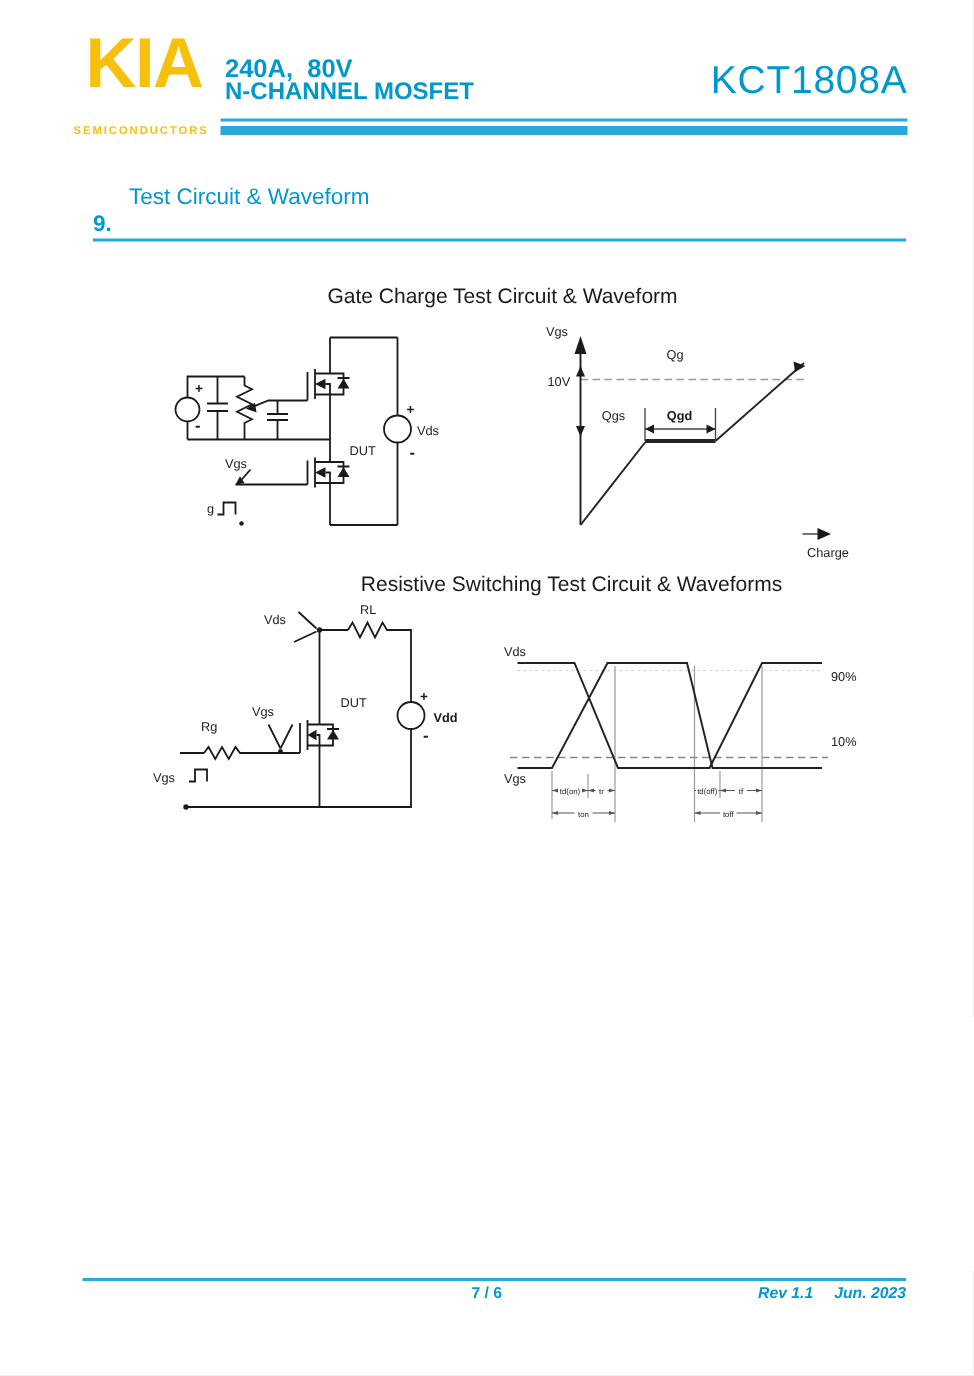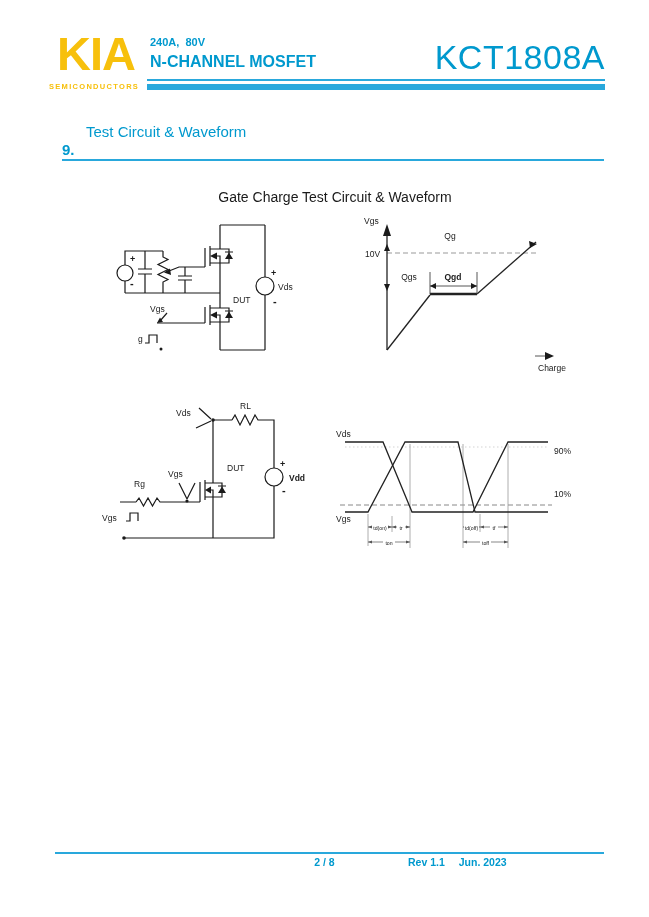--- a/index.html
+++ b/index.html
@@ -1,36 +1,36 @@
 <!DOCTYPE html>
 <html><head>
 <meta charset="utf-8">
 <style>
   html,body{margin:0;padding:0;background:#e8e8e8;}
   #page{position:relative;width:649px;height:917px;background:#ffffff;margin:0 auto;
         font-family:"Liberation Sans", sans-serif;color:#1a1a1a;overflow:hidden;}
   .abs{position:absolute;}
   .cyan{color:#0099CE;}
   .bar{background:#29A8DC;}
-  #logo{left:57px;top:30px;font-size:47px;font-weight:bold;color:#F7C00C;letter-spacing:-1px;line-height:1;}
+  #logo{left:57px;top:18px;font-size:47px;font-weight:bold;color:#F7C00C;letter-spacing:-1px;line-height:1;}
   #logo-sub{left:49px;top:82px;font-size:7.5px;font-weight:bold;color:#F7C00C;letter-spacing:1.3px;}
-  #rating{left:150px;top:36px;font-size:11px;font-weight:bold;white-space:pre;}
+  #rating{left:150px;top:36px;font-size:17px;font-weight:bold;white-space:pre;}
   #devtype{left:150px;top:53px;font-size:16px;font-weight:bold;}
-  #partnum{left:360px;top:38px;width:245px;text-align:right;font-size:34px;letter-spacing:0.5px;}
+  #partnum{left:360px;top:38px;width:245px;text-align:right;font-size:26px;letter-spacing:0.5px;}
   #rule-thin{left:147px;top:79px;width:458px;height:2px;}
   #rule-thick{left:147px;top:84px;width:458px;height:6px;}
   #sec-num{left:62px;top:141px;font-size:15px;font-weight:bold;}
   #sec-title{left:86px;top:123px;font-size:15px;}
   #sec-rule{left:62px;top:159px;width:542px;height:2px;}
   .fig-title{font-size:14px;text-align:center;width:350px;}
   #gc-title{left:160px;top:189px;}
   #rs-title{left:206px;top:381px;}
   #foot-rule{left:55px;top:852px;width:549px;height:2px;}
   #foot-page{left:0;top:856px;width:649px;text-align:center;font-size:10.5px;font-weight:bold;}
-  #foot-rev{left:394px;top:856px;width:210px;text-align:left;font-size:10.5px;font-weight:bold;}
+  #foot-rev{left:394px;top:856px;width:210px;text-align:right;font-size:10.5px;font-weight:bold;font-style:italic;}
   #foot-rev span{margin-left:14px;}
   svg text{font-family:"Liberation Sans", sans-serif;fill:#1a1a1a;stroke:none;}
 </style>
 </head>
 <body>
 
 <div id="page">
 
   <div class="abs" id="logo">KIA</div>
   <div class="abs" id="logo-sub">SEMICONDUCTORS</div>
@@ -111,20 +111,21 @@
       <polygon points="193,142 193,150 202,146"></polygon>
     </g>
     <text x="12" y="14" font-size="8.5">Vgs</text>
     <text x="13" y="47" font-size="8.5">10V</text>
     <text x="98" y="29" font-size="8.5" text-anchor="middle">Qg</text>
     <text x="57" y="70" font-size="8.5" text-anchor="middle">Qgs</text>
     <text x="101" y="70" font-size="8.5" font-weight="bold" text-anchor="middle">Qgd</text>
     <text x="186" y="161" font-size="8.5">Charge</text>
   </svg>
 
+  <div class="abs fig-title" id="rs-title">Resistive Switching Test Circuit &amp; Waveforms</div>
 
   <svg class="abs" style="left:90px;top:398px" width="235" height="155" viewBox="0 0 235 155">
     <g stroke="#1a1a1a" stroke-width="1.2" fill="none">
       <path d="M109,10 L121,21 M106,30 L121,23"></path>
       <path d="M123,22 H142 M142,22 l3,-5 l5,10 l5,-10 l5,10 l5,-10 l3,5 H184 V70"></path>
       <circle cx="184" cy="79" r="9"></circle>
       <path d="M184,88 V140 H34"></path>
       <path d="M123,22 V85 M123,99 V140"></path>
 
       <path d="M110,84 V104 M115,82 V102 M115,85 H123 M115,99 H123 M121,92 H123 V99"></path>
@@ -203,18 +204,18 @@
     <text x="224" y="77" font-size="8.5">10%</text>
     <text x="50" y="109.5" font-size="5.2" text-anchor="middle">td(on)</text>
     <text x="71" y="109.5" font-size="5.2" text-anchor="middle">tr</text>
     <text x="59" y="124.5" font-size="5.2" text-anchor="middle">ton</text>
     <text x="141.5" y="109.5" font-size="5.2" text-anchor="middle">td(off)</text>
     <text x="164" y="109.5" font-size="5.2" text-anchor="middle">tf</text>
     <text x="155.5" y="124.5" font-size="5.2" text-anchor="middle">toff</text>
   </svg>
 
   <div class="abs bar" id="foot-rule"></div>
-  <div class="abs cyan" id="foot-page">2 / 8</div>
+  <div class="abs cyan" id="foot-page">7 / 6</div>
   <div class="abs cyan" id="foot-rev">
     <span>Rev 1.1</span><span>Jun. 2023</span>
   </div>
 
 </div>
 
 </body></html>

